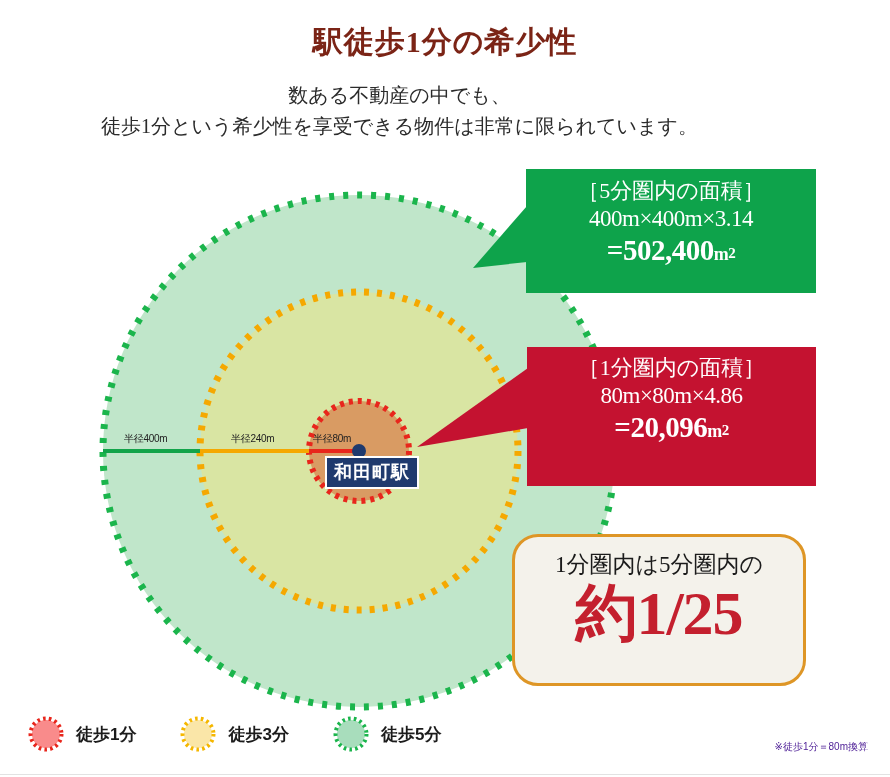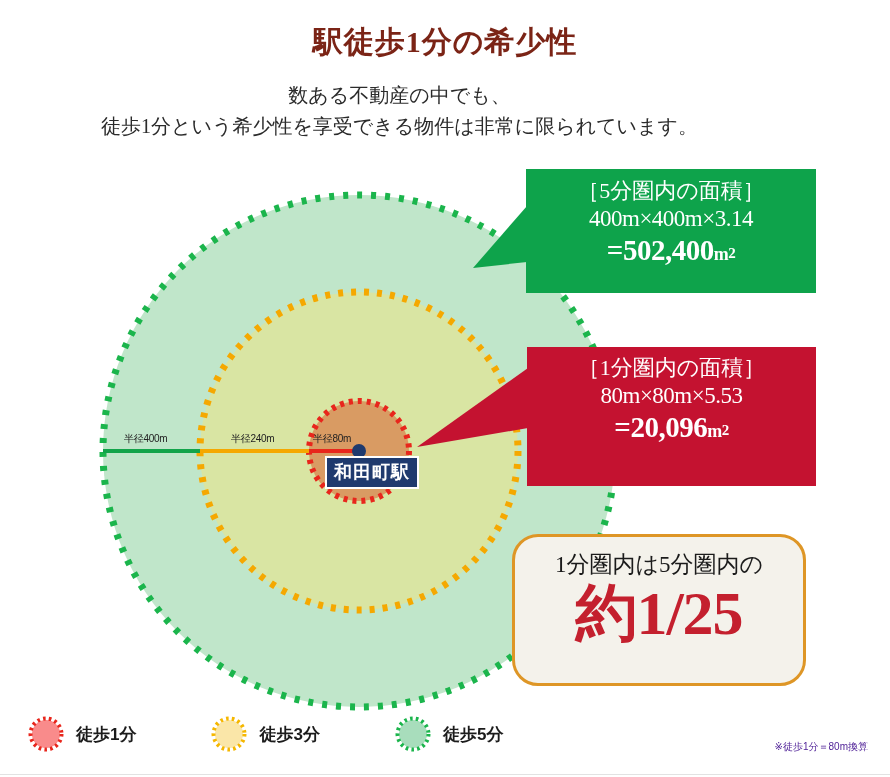--- a/index.html
+++ b/index.html
@@ -108,21 +108,21 @@
     font-size:23px;color:#1b1b1b;line-height:1.2;
   }
   .ratio-box .big{
     font-size:62px;color:#C4202E;font-weight:bold;
     line-height:1.05;margin-top:2px;letter-spacing:-1px;
   }
 
   
   .legend{
     position:absolute;left:26px;top:714px;
-    display:flex;align-items:center;gap:31px;
+    display:flex;align-items:center;
   }
   .legend-item{display:flex;align-items:center;margin-right:42px;}
   .legend-swatch{width:40px;height:40px;margin-right:10px;}
   .legend-label{
     font-size:17px;color:#1b1b1b;
     font-family:"Liberation Sans","DejaVu Sans",sans-serif;
     font-weight:bold;
   }
 
   
@@ -181,21 +181,21 @@
   <div class="callout-green" style="background: rgb(14, 163, 75);">
     <div class="ln1">［5分圏内の面積］</div>
     <div class="ln2">400m×400m×3.14</div>
     <div class="ln3">
       <span>=502,400</span><span class="unit">m</span><span class="sup">2</span>
     </div>
   </div>
 
   <div class="callout-red" style="background: rgb(196, 18, 48);">
     <div class="ln1">［1分圏内の面積］</div>
-    <div class="ln2">80m×80m×5.53</div>
+    <div class="ln2">80m×80m×4.86</div>
     <div class="ln3">
       <span>=20,096</span><span class="unit">m</span><span class="sup">2</span>
     </div>
   </div>
 
   <div class="ratio-box" style="background: rgb(244, 242, 235); border-color: rgb(222, 150, 38);">
     <div class="top">1分圏内は5分圏内の</div>
     <div class="big" style="color: rgb(196, 32, 46);">約1/25</div>
   </div>
 

